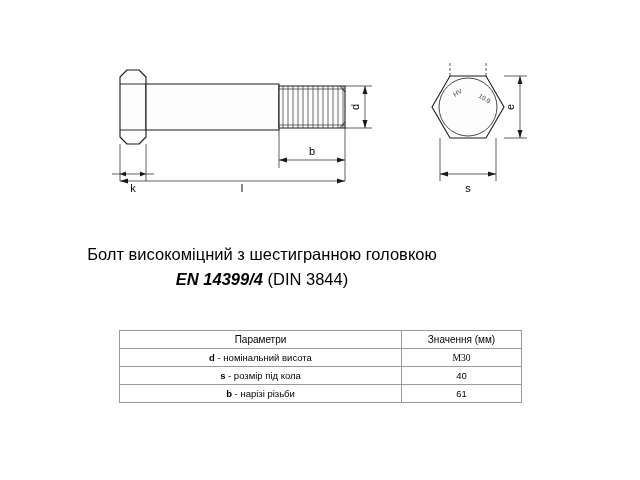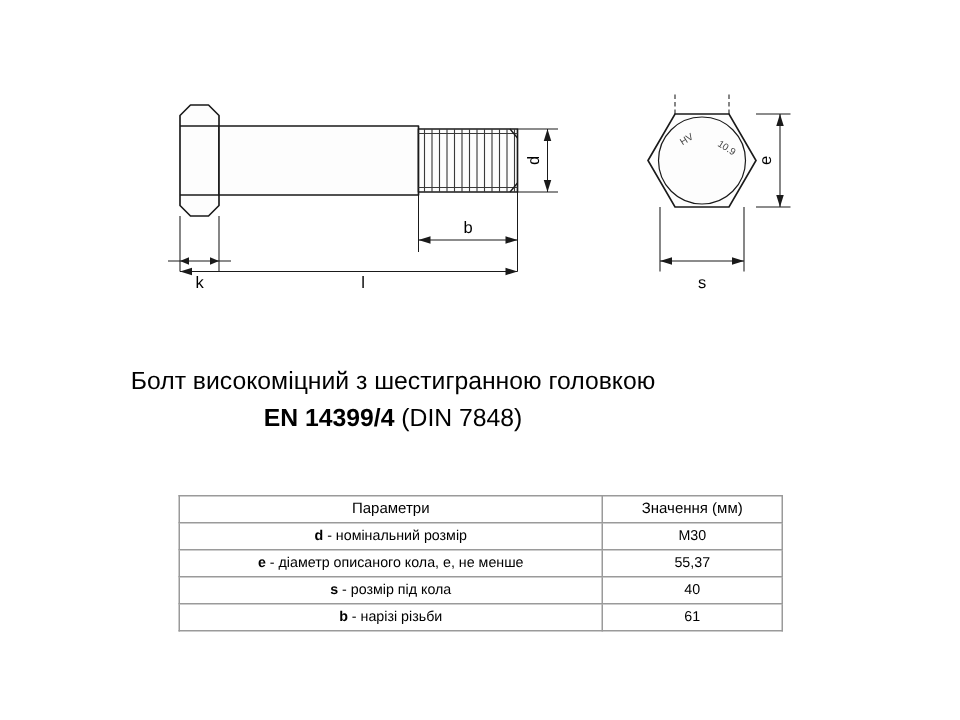--- a/index.html
+++ b/index.html
@@ -45,20 +45,21 @@
     color: #000;
   }
   .caption-line2 {
     font-size: 16.5px;
     line-height: 23px;
     color: #000;
     margin-top: 2px;
   }
   .caption-line2 .std {
     font-weight: bold;
+    font-style: italic;
   }
 
   
   .spec-table {
     position: absolute;
     left: 119px;
     top: 330px;
     width: 402px;
     border-collapse: collapse;
     table-layout: fixed;
@@ -72,21 +73,21 @@
     color: #000;
     font-weight: normal;
     margin-top: 6px;
   }
   .spec-table th {
     font-size: 10px;
   }
   .col-param { width: 282px; }
   .col-value { width: 120px; }
   .spec-table td b, .spec-table th b { font-weight: bold; }
-  .val-bold { font-weight: bold; }
+  .val-bold { font-weight: bold; font-family: Liberation Serif, serif; }
 </style>
 </head>
 <body>
 
 <div id="page">
 
   <div class="drawing">
     <svg width="640" height="160" viewBox="0 0 640 160" xmlns="http://www.w3.org/2000/svg">
 
       <g fill="none" stroke="#1a1a1a" stroke-width="1.1" stroke-linejoin="round">
@@ -181,42 +182,38 @@
         <path d="M496,134 L488,131.5 L488,136.5 Z" fill="#1a1a1a" stroke="none"></path>
       </g>
 
       <text x="514" y="67" text-anchor="middle" font-family="Liberation Sans, sans-serif" font-size="11" fill="#000" transform="rotate(-90 514 67)">e</text>
       <text x="468" y="152" text-anchor="middle" font-family="Liberation Sans, sans-serif" font-size="11" fill="#000">s</text>
     </svg>
   </div>
 
   <div class="caption">
     <div class="caption-line1">Болт високоміцний з шестигранною головкою</div>
-    <div class="caption-line2"><span class="std">EN 14399/4</span><span> (DIN 7848)</span></div>
+    <div class="caption-line2"><span class="std">EN 14399/4</span><span> (DIN 3844)</span></div>
   </div>
 
   <table class="spec-table">
     <colgroup>
       <col class="col-param">
       <col class="col-value">
     </colgroup>
     <thead>
       <tr>
         <th>Параметри</th>
         <th>Значення (мм)</th>
       </tr>
     </thead>
     <tbody id="table-body">
         <tr>
-          <td><b>d</b><span> - номінальний розмір</span></td>
+          <td><b>d</b><span> - номінальний висота</span></td>
           <td class="val-bold">M30</td>
-        </tr>
-        <tr>
-          <td><b>e</b><span> - діаметр описаного кола, e, не менше</span></td>
-          <td>55,37</td>
         </tr>
         <tr>
           <td><b>s</b><span> - розмір під кола</span></td>
           <td>40</td>
         </tr>
         <tr>
           <td><b>b</b><span> - нарізі різьби</span></td>
           <td>61</td>
         </tr>
       </tbody>

